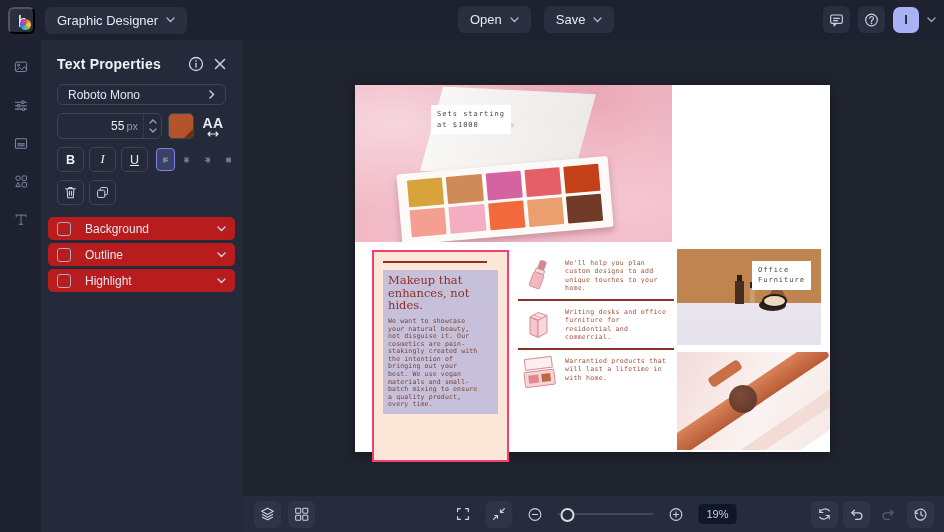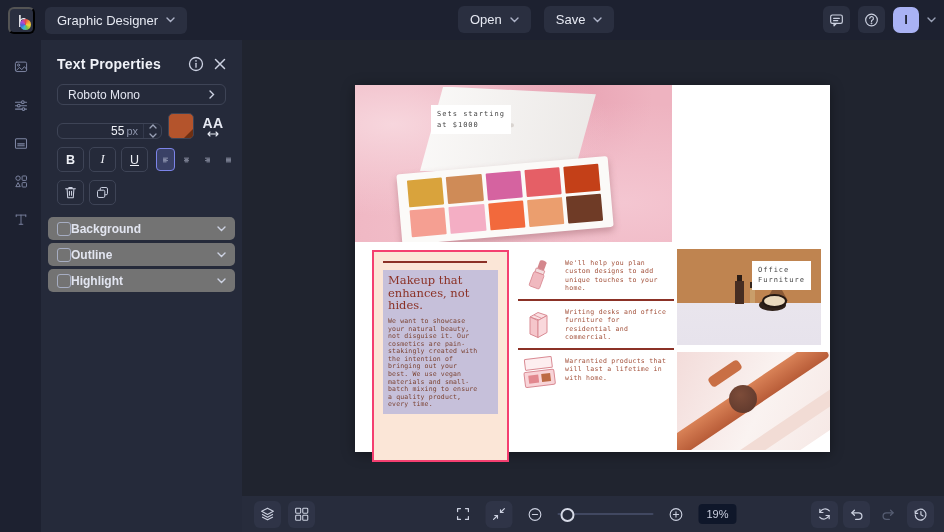--- a/index.html
+++ b/index.html
@@ -23,42 +23,42 @@
   
   .rail{position:absolute;left:0;top:40px;bottom:0;width:41px;background:#1d2130;display:flex;flex-direction:column;align-items:center;padding-top:14px;gap:12px;z-index:5;}
   .rail-btn{width:26px;height:26px;display:flex;align-items:center;justify-content:center;color:#7e86a3;background:transparent;border:none;}
   
   .panel{position:absolute;left:41px;top:40px;bottom:0;width:201px;background:#252a3a;box-sizing:border-box;padding:15px 16px;z-index:5;}
   .panel-head{display:flex;align-items:center;height:17px;}
   .panel-title{font-size:14px;font-weight:700;color:#f0f2f8;flex:1;letter-spacing:.2px;}
   .panel-head-icons{display:flex;gap:10px;color:#cdd2e2;align-items:center;}
   .font-select{margin-top:12px;height:21px;border:1px solid #3e4456;border-radius:6px;display:flex;align-items:center;
     padding:0 10px;color:#e2e5f0;font-size:12px;justify-content:space-between;background:transparent;width:100%;box-sizing:border-box;}
-  .size-row{margin-top:8px;display:flex;gap:6px;height:26px;align-items:flex-end;}
+  .size-row{margin-top:8px;display:flex;gap:6px;height:26px;}
   .size-input-wrap{flex:1;border:1px solid #3e4456;border-radius:6px;display:flex;align-items:stretch;overflow:hidden;}
   .size-input{flex:1;background:transparent;border:none;outline:none;color:#eef0f6;font-size:12px;text-align:right;width:50px;font-family:inherit;padding:0;}
   .size-unit{color:#8d94ab;font-size:11px;display:flex;align-items:center;padding:0 5px 0 2px;}
   .stepper{width:17px;display:flex;flex-direction:column;align-items:center;justify-content:center;gap:4px;color:#9aa1b6;border-left:1px solid #343a4c;}
   .color-chip{width:26px;height:26px;border-radius:5px;position:relative;overflow:hidden;box-sizing:border-box;border:1px solid #3e4456;flex:none;}
   .chip-corner{position:absolute;right:-1px;bottom:-1px;width:0;height:0;border-style:solid;border-width:0 0 11px 11px;border-color:transparent transparent #6d2f12 transparent;}
   .spacing-btn{width:26px;height:26px;display:flex;flex-direction:column;align-items:center;justify-content:center;color:#e6e9f2;background:transparent;border:none;flex:none;gap:1px;}
   .spacing-aa{font-size:14px;font-weight:700;line-height:1;letter-spacing:.5px;}
   .fmt-row{margin-top:8px;display:flex;gap:5px;align-items:center;}
   .fmt-btn{width:27px;height:25px;border:1px solid #3e4456;border-radius:5px;background:transparent;color:#eef0f6;
     display:flex;align-items:center;justify-content:center;font-size:12.5px;box-sizing:border-box;font-family:inherit;flex:none;}
   .bold-btn{font-weight:700;}
   .italic-btn{font-style:italic;font-family:"Liberation Serif",serif;}
   .underline-btn{text-decoration:underline;}
   .align-group{display:flex;gap:2px;margin-left:3px;}
   .align-btn{width:19px;height:23px;display:flex;align-items:center;justify-content:center;color:#c7cce0;border:1px solid transparent;border-radius:4px;background:transparent;}
   .align-btn.selected{background:#3a4166;border-color:#7c84e9;}
   .options-btn{flex:1;height:25px;border:1px solid #3e4456;border-radius:5px;background:transparent;color:#e2e5f0;
     display:flex;align-items:center;justify-content:space-between;font-size:12px;padding:0 10px;box-sizing:border-box;font-family:inherit;}
   .toggles{margin:12px -9px 0;}
-  .toggle-row{height:23px;background:#737373;border-radius:5px;display:flex;align-items:center;gap:0;padding:0 9px;margin-bottom:3px;font-weight:bold;}
+  .toggle-row{height:23px;background:#b91c1c;border-radius:5px;display:flex;align-items:center;gap:14px;padding:0 9px;margin-bottom:3px;}
   .checkbox{width:12px;height:12px;border:1.5px solid #a6adc2;border-radius:3px;flex:none;}
   .toggle-label{flex:1;color:#e2e5f0;font-size:12px;}
   .toggle-chev{color:#cdd2e2;display:flex;}
   
   .workspace{position:absolute;left:242px;top:40px;width:702px;height:456px;background:#20242f;}
   .canvas{position:absolute;left:113px;top:45px;width:475px;height:367px;background:#ffffff;box-shadow:0 2px 12px rgba(0,0,0,.4);}
   .card{position:absolute;overflow:hidden;}
   .photo-label{position:absolute;background:#fff;font-family:"DejaVu Sans Mono",monospace;font-size:7px;letter-spacing:1px;
     color:#454545;padding:4px 6px;white-space:pre-line;line-height:1.5;z-index:3;}
   

